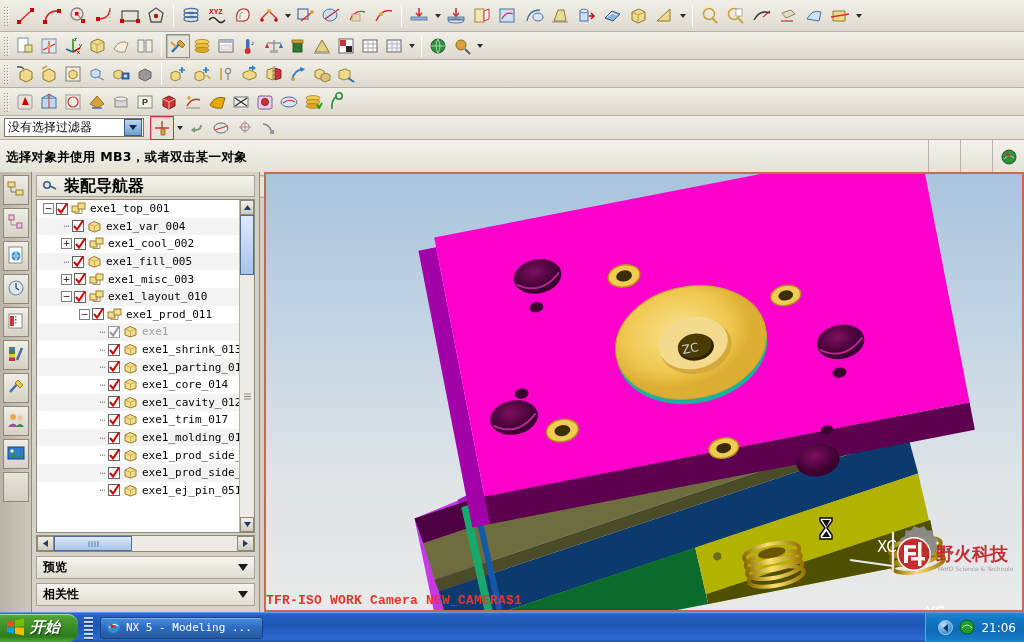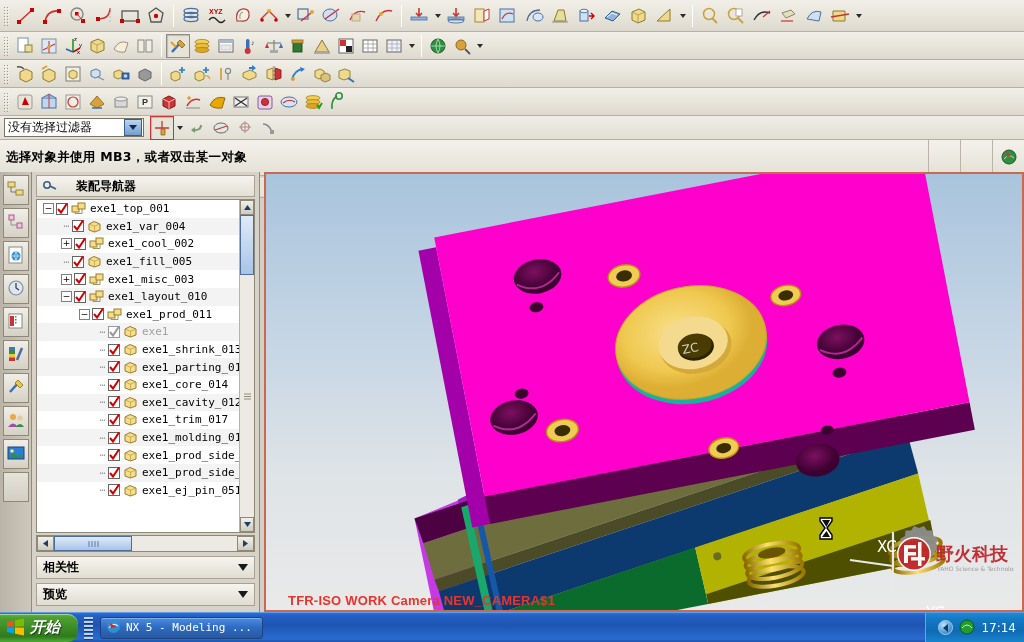--- a/index.html
+++ b/index.html
@@ -101,21 +101,21 @@
   .anpanel{
     position:absolute;left:32px;top:172px;width:228px;bottom:30px;
     background:#d6d2c7;border-right:1px solid #8f8a7c;
     display:flex;flex-direction:column;
   }
   .an-title{
     height:22px;margin:3px 4px 0 4px;
     background:linear-gradient(to bottom,#f6f4ee,#e2dfd3);
     border:1px solid #a7a294;display:flex;align-items:center;padding-left:5px;
   }
-  .an-title .txt{font-family:"DejaVu Sans",sans-serif;font-weight:bold;font-size:12px;color:#000;margin-left:18px;}
+  .an-title .txt{font-family:"DejaVu Sans",sans-serif;font-weight:bold;font-size:16px;color:#000;margin-left:6px;}
   .an-colhdr{
     height:18px;margin:4px 4px 0 4px;
     background:linear-gradient(to bottom,#f6f4ee,#dedad0);
     border:1px solid #a7a294;display:flex;align-items:center;padding-left:5px;
   }
   .an-colhdr .txt{font-family:"DejaVu Sans",sans-serif;font-weight:bold;font-size:12px;color:#000;}
   .an-treewrap{
     margin:2px 4px 0 4px;flex:1;min-height:0;
     border:1px solid #8d8878;background:#fff;display:flex;overflow:hidden;position:relative;
   }
@@ -157,22 +157,22 @@
   .chev{width:18px;height:18px;display:flex;align-items:center;justify-content:center;}
   .chev::after{content:"";border-left:5px solid transparent;border-right:5px solid transparent;border-top:7px solid #1a1a1a;}
 
   
   .gfx{
     position:absolute;left:264px;top:172px;right:0;bottom:30px;
     border:2px solid #c86a52;overflow:hidden;
     background:linear-gradient(to bottom,#a9c4dd 0%,#c3d4e4 35%,#dfe4e7 70%,#e9e9e9 100%);
   }
   .gfxtext{
-    position:absolute;left:22px;bottom:2px;
-    font-family:Liberation Sans, sans-serif;font-weight:bold;font-size:13px;
+    position:absolute;left:0;bottom:2px;
+    font-family:Liberation Mono, monospace;font-weight:bold;font-size:13px;
     color:#e8342a;letter-spacing:.2px;white-space:nowrap;z-index:30;
   }
   .axlabel{position:absolute;font-family:"DejaVu Sans",sans-serif;font-size:15px;z-index:25;}
 
   
   .wm{position:absolute;right:8px;bottom:22px;width:132px;height:66px;z-index:28;opacity:.95;}
 
   
   .taskbar{
     position:absolute;left:0;bottom:0;width:1024px;height:30px;
@@ -1152,25 +1152,25 @@
         </div>
       <div class="htrack"></div>
       <div class="sbtn" style="width:17px;height:auto;">
           <svg width="7" height="9">
             <path d="M1 1 L6 4.5 L1 8 Z" fill="#1a3f6e"></path>
           </svg>
         </div>
     </div>
 
     <div class="an-collapse">
+      <span class="txt">预览</span>
+      <span class="chev"></span>
+    </div>
+    <div class="an-collapse">
       <span class="txt">相关性</span>
-      <span class="chev"></span>
-    </div>
-    <div class="an-collapse">
-      <span class="txt">预览</span>
       <span class="chev"></span>
     </div>
     <div style="height:6px"></div>
   </div>
 
   <div class="gfx">
     <svg width="760" height="440" viewBox="0 0 760 440" style="position:absolute;left:0;top:0;">
       <defs>
         <radialGradient id="sprueG" cx="42%" cy="38%">
           <stop offset="0%" stop-color="#f8e08c"></stop>
@@ -1338,17 +1338,17 @@
       <span class="lbl">NX 5 - Modeling ...</span>
     </div>
     <div class="tray">
       <span class="trayarrow"></span>
       <span>
         <svg width="16" height="16">
             <circle cx="8" cy="8" r="7" fill="#1f9e2f" stroke="#0c5c17" stroke-width="1"></circle>
             <path d="M3 9 Q8 3 13 9" stroke="#c6f0cc" stroke-width="1" fill="none"></path>
           </svg>
       </span>
-      <span class="traytime">17:14</span>
+      <span class="traytime">21:06</span>
     </div>
   </div>
 
 </div>
 
 </body></html>

